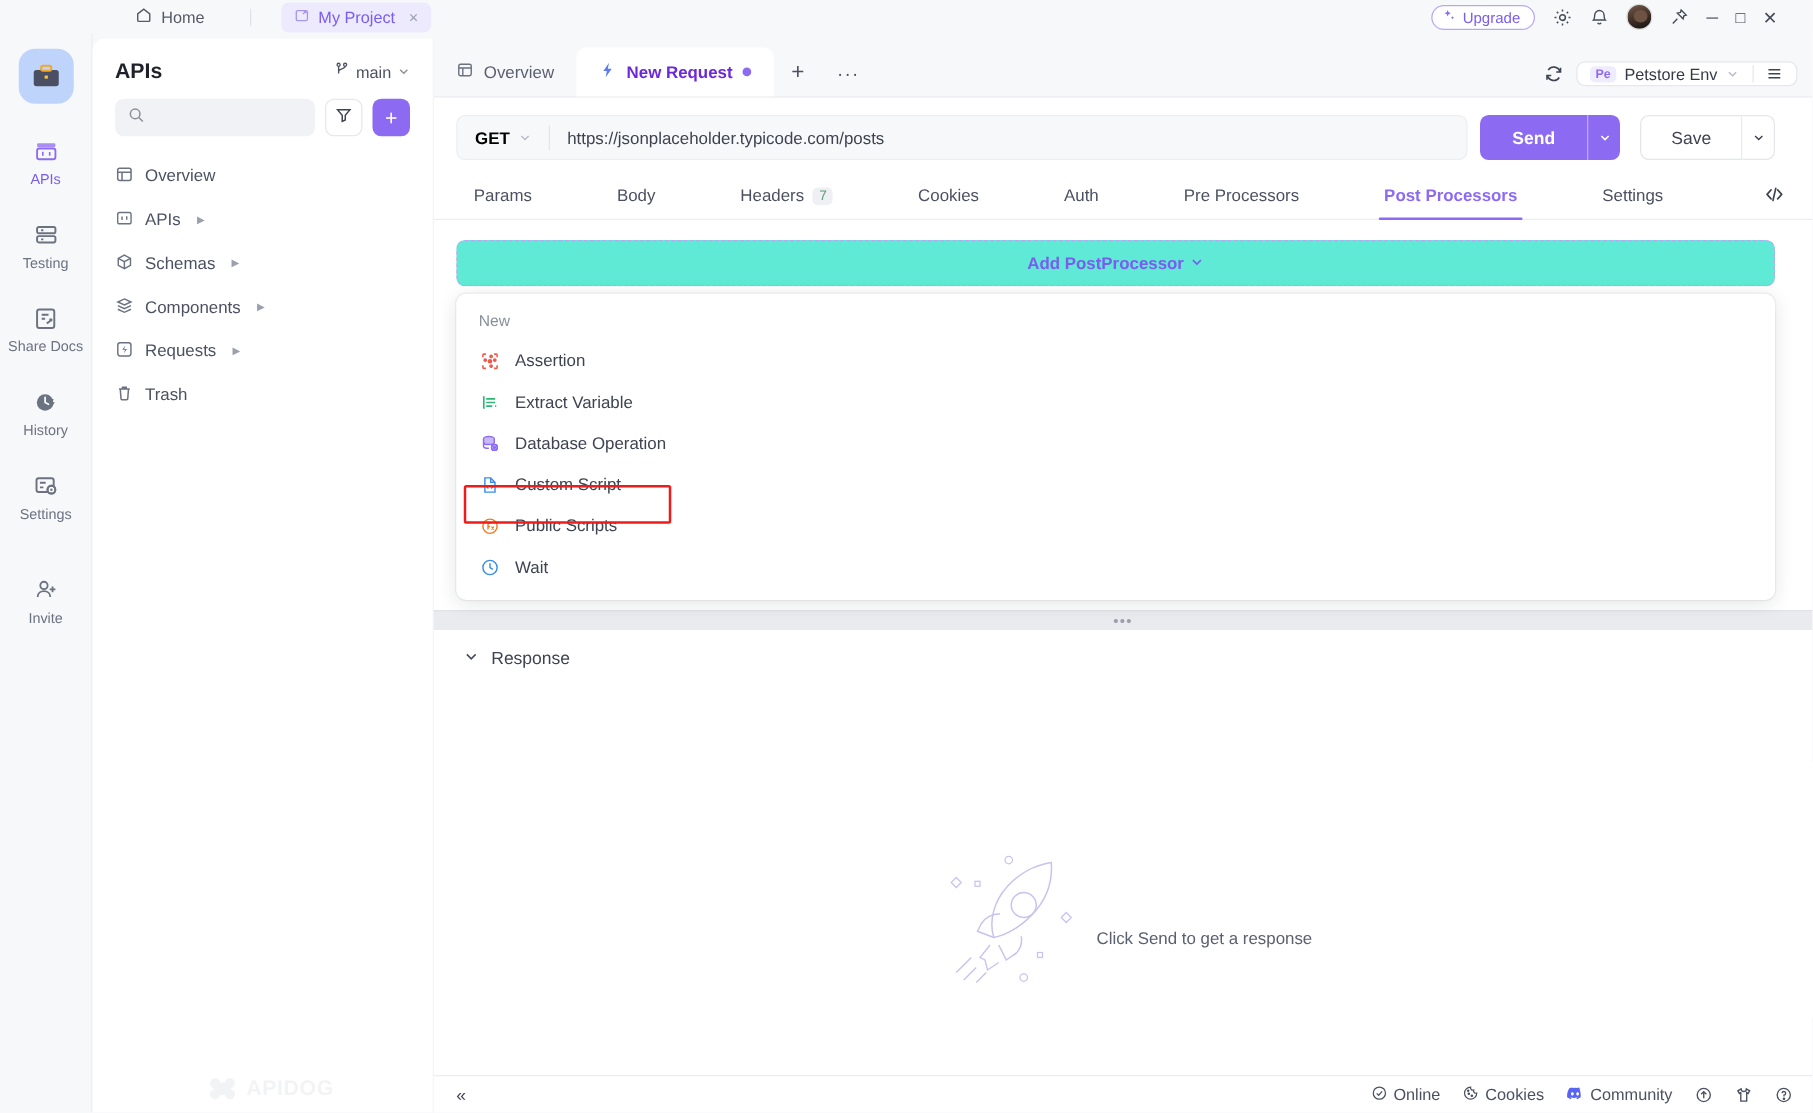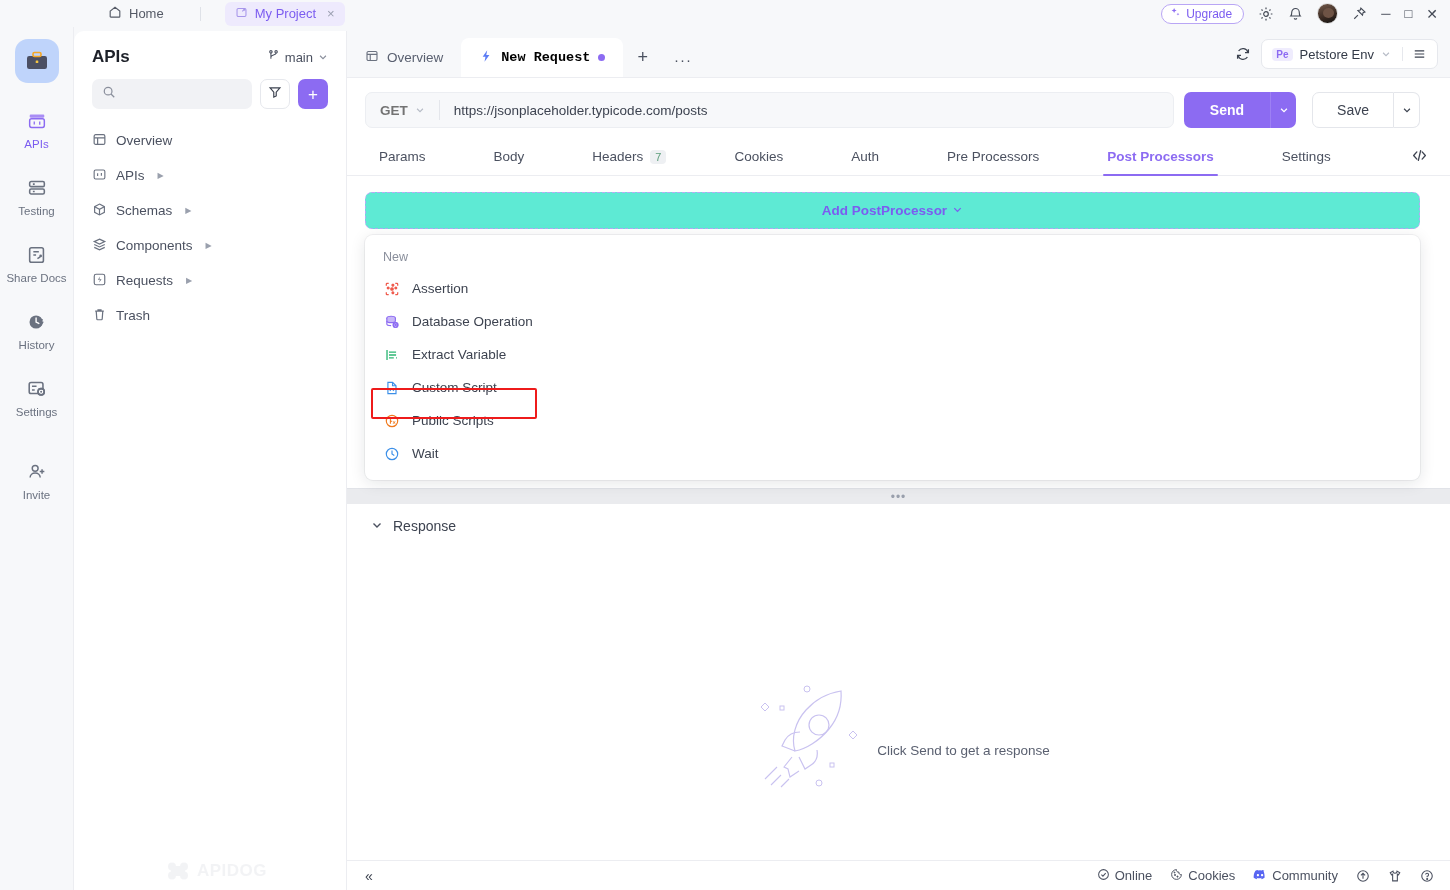--- a/index.html
+++ b/index.html
@@ -25,21 +25,21 @@
   }
   .tb-sep { width: 1px; height: 14px; background: #dfe2e8; margin: 0 8px; }
   .tb-proj {
     display: flex; align-items: center; gap: 7px;
     padding: 4px 10px 4px 10px; border-radius: 6px;
     background: #eeeafd; color: #7b5cf0; font-size: 13px; cursor: pointer;
   }
   .tb-proj .close { color: #9a9fb0; font-size: 13px; margin-left: 4px; }
   .tb-right {
     margin-left: auto; display: flex; align-items: center; gap: 14px;
-    padding-right: 12px;
+    padding-right: 28px;
   }
   .upgrade {
     display: flex; align-items: center; gap: 5px;
     border: 1px solid #b9a6f5; border-radius: 11px;
     padding: 2px 11px 2px 8px; font-size: 12px; color: #7b5cf0; cursor: pointer;
     background: #fff;
   }
   .avatar {
     width: 21px; height: 21px; border-radius: 50%;
     background: linear-gradient(160deg,#6b5244 10%, #3a2a22 60%, #111 100%);
@@ -121,51 +121,51 @@
   }
   .tabstrip {
     height: 47px; display: flex; align-items: flex-end; background: #f7f8fa;
     border-bottom: 1px solid #ecedf1; position: relative;
   }
   .rtab {
     display: flex; align-items: center; gap: 8px; height: 39px;
     padding: 0 18px; font-size: 13.5px; color: #5a6070; cursor: pointer;
     border-top-left-radius: 8px; border-top-right-radius: 8px;
   }
-  .rtab.active { background: #fff; color: #000000; font-weight: 700; font-family: Liberation Mono, monospace; }
+  .rtab.active { background: #fff; color: #6d28d9; font-weight: 700; }
   .dot { width: 7px; height: 7px; border-radius: 50%; background: #8c6bf2; }
   .tab-plus { padding: 0 14px; font-size: 18px; color: #4b5160; cursor: pointer; line-height: 39px; }
   .tab-more { padding: 0 12px; font-size: 15px; color: #4b5160; cursor: pointer; line-height: 34px; letter-spacing:1px;}
   .strip-right {
     margin-left: auto; display: flex; align-items: center; gap: 10px;
     padding: 0 12px 8px 0;
   }
   .env-pill {
-    display: flex; align-items: center; gap: 7px; height: 30px;
+    display: flex; align-items: center; gap: 7px; height: 20px;
     border: 1px solid #e6e8ed; border-radius: 7px; padding: 0 10px;
     background: #fff; font-size: 13px; color: #333a47; cursor: pointer;
   }
   .env-badge {
     background: #efecfd; color: #8c6bf2; border-radius: 4px;
     font-size: 10px; padding: 1px 4px; font-weight: 700;
   }
   .env-menu {
     border-left: 1px solid #e6e8ed; margin-left: 4px; padding-left: 9px;
     display: flex; align-items: center;
   }
 
   
   .urlrow { display: flex; align-items: center; gap: 10px; padding: 14px 30px 0 18px; }
   .urlbox {
     flex: 1; height: 36px; background: #f7f8fa; border: 1px solid #eceef2;
     border-radius: 7px; display: flex; align-items: center;
   }
   .method {
     display: flex; align-items: center; gap: 7px; padding: 0 14px;
-    font-size: 13.5px; font-weight: 700; color: #737373; cursor: pointer;
+    font-size: 13.5px; font-weight: 700; color: #000000; cursor: pointer;
   }
   .url-divider { width: 1px; height: 20px; background: #e4e6eb; }
   .urlbox input {
     flex: 1; border: none; background: transparent; outline: none;
     font-size: 13.5px; color: #3d4350; padding: 0 14px; font-family: inherit;
   }
   .send-grp { display: flex; }
   .send-btn {
     background: #8c6bf2; color: #fff; font-size: 14px; font-weight: 700;
     height: 36px; padding: 0 26px; border: none; border-radius: 7px 0 0 7px;
@@ -651,41 +651,41 @@
               <path d="M2.6 5.3V3.4c0-.5.4-.8.8-.8h1.9M15.4 5.3V3.4c0-.5-.4-.8-.8-.8h-1.9M2.6 12.7v1.9c0 .5.4.8.8.8h1.9M15.4 12.7v1.9c0 .5-.4.8-.8.8h-1.9"></path>
               <circle cx="9" cy="9" r="1.4" fill="#ef5a4c"></circle>
               <path d="M9 4.7a1 1 0 1 1 0 .01M9 13.3a1 1 0 1 1 0 .01M4.7 9a1 1 0 1 1 .01 0M13.3 9a1 1 0 1 1 .01 0" fill="#ef5a4c"></path>
             </svg>
           </span>
           <span>Assertion</span>
         </div>
 
         <div class="pp-item">
           <span class="pp-ico">
+            <svg width="16" height="16" viewBox="0 0 18 18" fill="none" stroke="#2bb673" stroke-width="1.5">
+              <path d="M3.4 3.4v11.2"></path>
+              <path d="M5.6 5.7h8M5.6 9h8M5.6 12.3h5.4" stroke-dasharray="0"></path>
+              <path d="M13.6 12.3h1" stroke-dasharray="1.6 1.6"></path>
+            </svg>
+          </span>
+          <span>Extract Variable</span>
+        </div>
+
+        <div class="pp-item">
+          <span class="pp-ico">
             <svg width="16" height="16" viewBox="0 0 18 18" fill="none" stroke="#8c6bf2" stroke-width="1.3">
               <ellipse cx="8" cy="4.4" rx="4.8" ry="1.9" fill="#c8b8f8" stroke="#8c6bf2"></ellipse>
               <path d="M3.2 4.4v3.4c0 1 2.2 1.9 4.8 1.9s4.8-.9 4.8-1.9V4.4" fill="#c8b8f8"></path>
               <path d="M3.2 7.8v3.4c0 1 2.2 1.9 4.8 1.9" fill="none"></path>
               <circle cx="13" cy="12.3" r="2.6" fill="#fff"></circle>
               <circle cx="13" cy="12.3" r="2.6"></circle>
               <circle cx="13" cy="12.3" r=".9" fill="#8c6bf2"></circle>
             </svg>
           </span>
           <span>Database Operation</span>
-        </div>
-
-        <div class="pp-item">
-          <span class="pp-ico">
-            <svg width="16" height="16" viewBox="0 0 18 18" fill="none" stroke="#2bb673" stroke-width="1.5">
-              <path d="M3.4 3.4v11.2"></path>
-              <path d="M5.6 5.7h8M5.6 9h8M5.6 12.3h5.4" stroke-dasharray="0"></path>
-              <path d="M13.6 12.3h1" stroke-dasharray="1.6 1.6"></path>
-            </svg>
-          </span>
-          <span>Extract Variable</span>
         </div>
 
         <div class="pp-item">
           <span class="pp-ico">
             <svg width="16" height="16" viewBox="0 0 18 18" fill="none" stroke="#3b8fe8" stroke-width="1.3">
               <path d="M4.4 2.6h5.2l3.9 3.9v8.9H4.4z"></path>
               <path d="M9.6 2.6v3.9h3.9"></path>
               <path d="M7.6 9.4L6.2 10.8l1.4 1.4M10 9.4l1.4 1.4-1.4 1.4" stroke-width="1.2"></path>
             </svg>
           </span>

